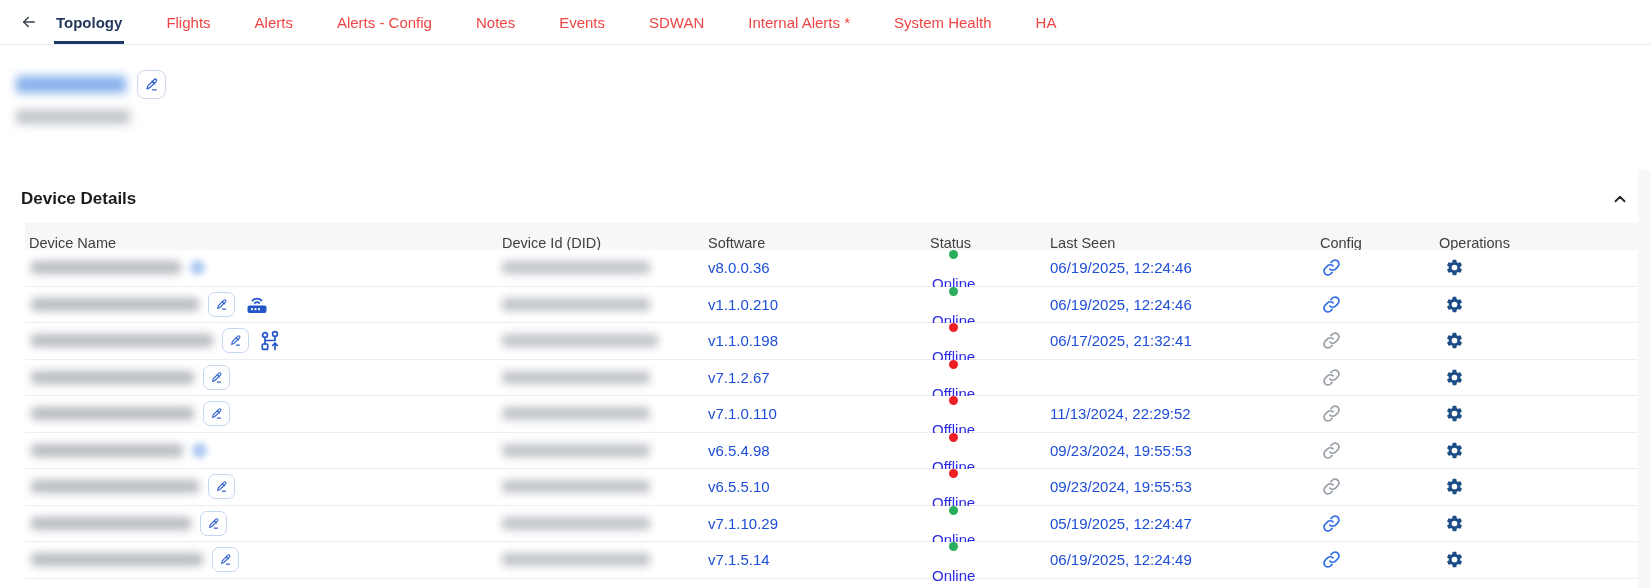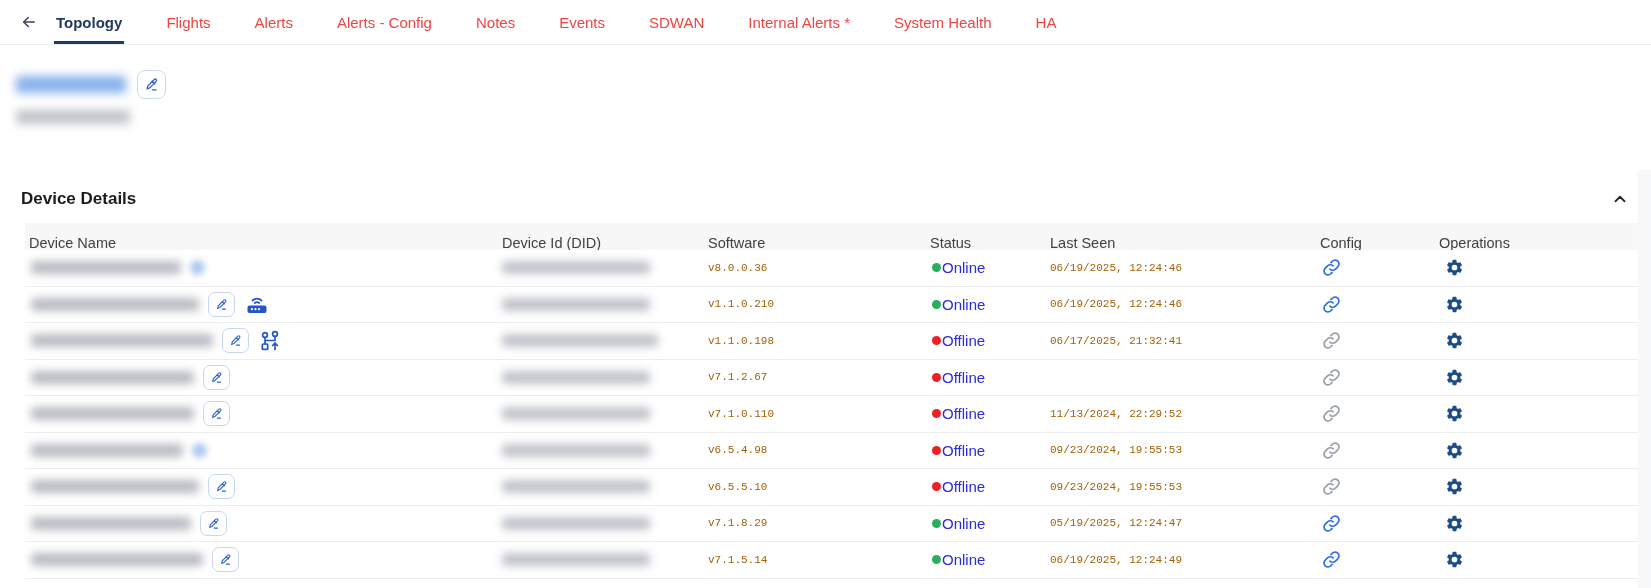--- a/index.html
+++ b/index.html
@@ -30,25 +30,25 @@
   .collapse-btn{margin-left:auto;width:24px;height:24px;background:none;border:none;display:flex;align-items:center;justify-content:center;cursor:pointer;color:#26262b;padding:0;}
   
   .table{position:absolute;left:25px;top:223px;width:1613px;}
   .thead{position:relative;height:27px;background:#f7f7f8;}
   .hcell{position:absolute;top:6px;height:100%;display:flex;align-items:center;font-size:14.5px;color:#404040;white-space:nowrap;}
   .row{position:relative;height:36.5px;border-bottom:1px solid #ededf0;background:#fff;box-sizing:border-box;}
   .cell{position:absolute;top:0;height:100%;display:flex;align-items:center;white-space:nowrap;}
   .c-name{left:4px;}  .cell.c-name{left:6px;gap:9px;}
   .c-did{left:477px;}
   .c-sw{left:683px;text-align:center;}
-  .c-status{left:857px;margin-left:48px;}  .cell.c-status{left:859px;gap:1px;}
+  .c-status{left:857px;margin-left:48px;}  .cell.c-status{left:859px;gap:16px;flex-direction:column;}
   .c-seen{left:1025px;}
   .c-portal{left:1295px;} .cell.c-portal{left:1297px;}
   .c-ops{left:1414px;}    .cell.c-ops{left:1420px;}
-  .txt{font-size:11px;color:#a16207;font-family:Liberation Mono, monospace;}
+  .txt{font-size:15px;color:#1d4ed8;}
   .dot{width:9px;height:9px;border-radius:50%;flex:0 0 auto;}
   .row.online  .dot{background:#2aad5d;}
   .row.offline .dot{background:#ee2027;}
   .status-link{font-size:15px;color:#2a2ae2;text-decoration:none;cursor:pointer;}
   .edit-btn{width:27px;height:25px;border:1px solid #c7d6f3;border-radius:7px;background:#fff;display:flex;align-items:center;justify-content:center;cursor:pointer;padding:0;flex:0 0 auto;}
   .portal-icon{display:flex;cursor:pointer;}
   .row.online  .portal-icon{color:#3572e3;}
   .row.offline .portal-icon{color:#9ba1a9;}
   .gear-icon{display:flex;color:#1d4d87;cursor:pointer;}
   .row-extra-icon{display:flex;color:#2556c9;cursor:pointer;}
@@ -376,21 +376,21 @@
       <button class="edit-btn">
           <svg width="13" height="13" viewBox="0 0 24 24" fill="none" stroke="#3161cc" stroke-width="2" stroke-linecap="round">
             <path d="M13 6.5l4.5 4.5M5 19l1-4.5L16.5 4a2.1 2.1 0 0 1 3 3L9 17.5 5 19z"></path>
             <path d="M13.5 20.5h6"></path>
           </svg>
         </button>
     </div>
     <div class="cell c-did">
         <div class="redact did-blob"></div>
       </div>
-    <div class="cell c-sw txt">v7.1.8.29</div>
+    <div class="cell c-sw txt">v7.1.10.29</div>
     <div class="cell c-status">
         <span class="dot"></span>
         <a class="status-link">Online</a>
       </div>
     <div class="cell c-seen txt">05/19/2025, 12:24:47</div>
     <div class="cell c-portal">
         <span class="portal-icon">
           <svg width="19" height="19" viewBox="0 0 24 24" fill="none" stroke="currentColor" stroke-width="2.2" stroke-linecap="round" stroke-linejoin="round">
             <path d="M10 14a5 5 0 0 0 7.07 0l2.8-2.8a5 5 0 1 0-7.07-7.07L11.2 5.7"></path>
             <path d="M14 10a5 5 0 0 0-7.07 0l-2.8 2.8a5 5 0 1 0 7.07 7.07l1.6-1.57"></path>

